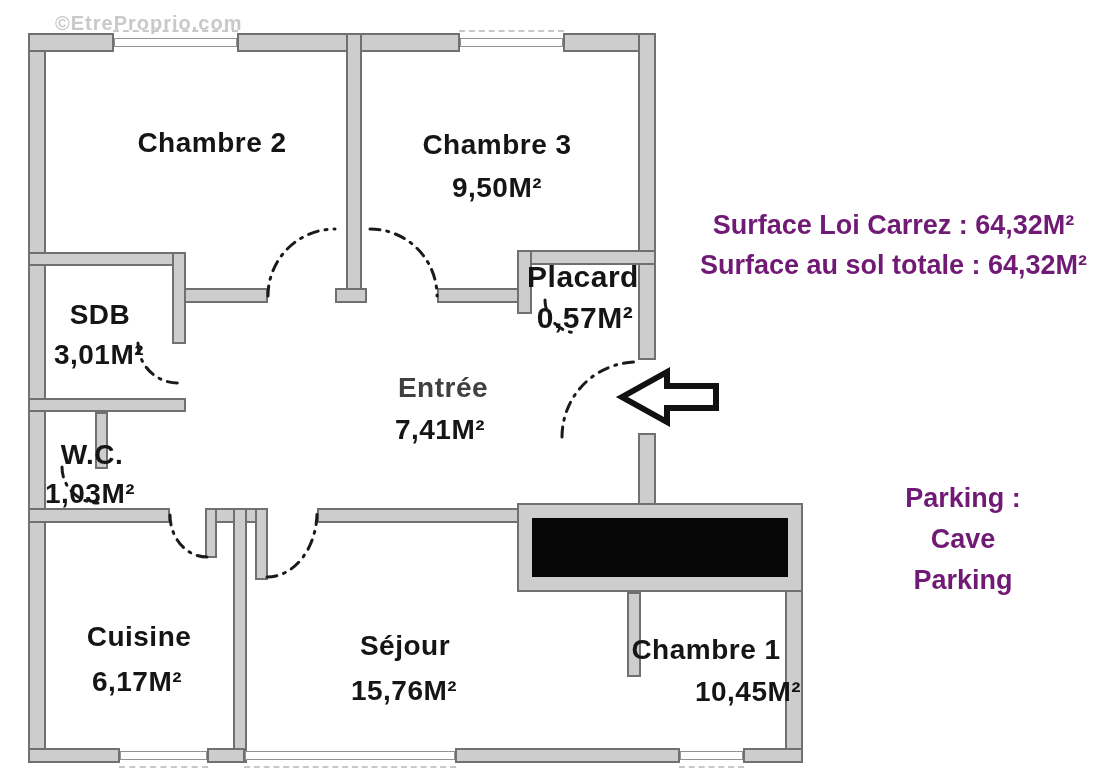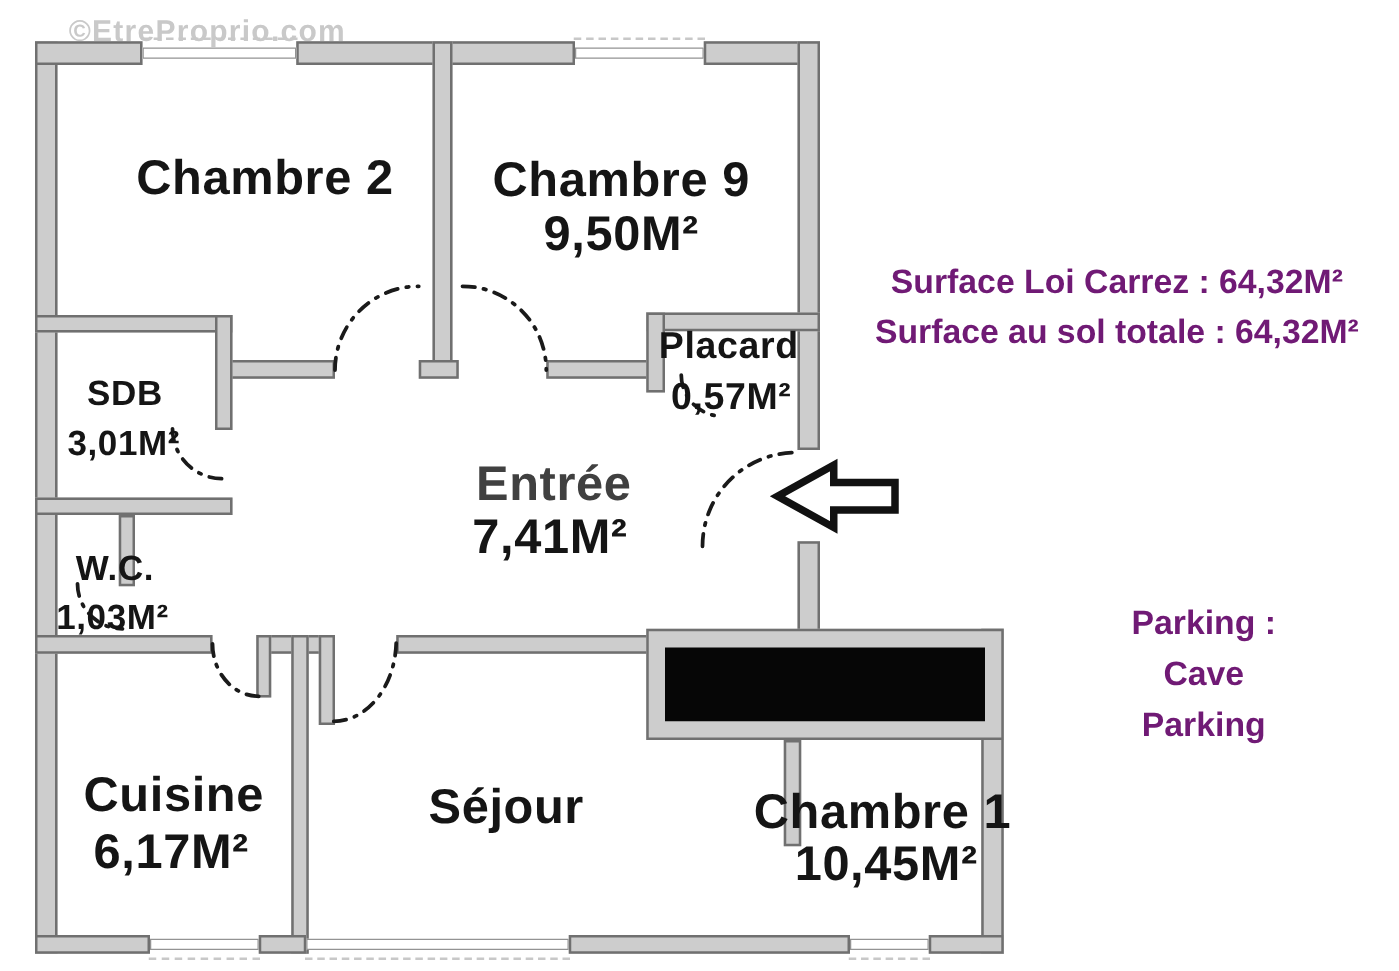--- a/index.html
+++ b/index.html
@@ -5,29 +5,29 @@
   html,body { margin:0; padding:0; background:#ffffff; }
   .canvas {
     position:relative; width:1119px; height:777px; background:#ffffff;
     font-family:"Liberation Sans","DejaVu Sans",sans-serif; overflow:hidden;
   }
   .wall { position:absolute; background:#cdcdcd; border:2px solid #707070; box-sizing:border-box; }
   .blackfill { position:absolute; background:#060606; }
   .win { position:absolute; background:#ffffff; border:1px solid #939393; box-sizing:border-box; height:9px; }
   .win.wtop::after  { content:""; position:absolute; left:-2px; right:-2px; top:-9px;  border-top:2px dashed #c8c8c8; }
   .win.wbot::after  { content:""; position:absolute; left:-2px; right:-2px; bottom:-9px; border-top:2px dashed #c8c8c8; }
-  .lbl { position:absolute; transform:translate(-50%,-50%); font-weight:600; font-size:39px;
+  .lbl { position:absolute; transform:translate(-50%,-50%); font-weight:600; font-size:28px;
          color:#151515; white-space:nowrap; letter-spacing:0.5px; }
   .lbl.small { font-size:30px; }
   .lbl.mid   { font-size:28px; }
   .lbl.gray  { color:#404040; }
   .sideblock { position:absolute; text-align:center; font-weight:700; color:#701a75; }
   .summary   { left:668px; top:205px; width:451px; font-size:27px; line-height:40px; }
   .annexes   { left:880px; top:478px; width:166px; font-size:27px; line-height:41px; }
-  .watermark { position:absolute; left:55px; top:12px; font-size:24px; font-weight:700;
+  .watermark { position:absolute; left:55px; top:12px; font-size:20px; font-weight:700;
                color:#c9c9c9; letter-spacing:1px; }
   svg.overlay { position:absolute; left:0; top:0; pointer-events:none; }
 </style>
 </head>
 <body>
 
 <div class="canvas">
 
   <div class="watermark">©EtreProprio.com</div>
 
@@ -85,42 +85,43 @@
       <path d="M 267 577 A 50 65 0 0 0 317 512"></path>
     </g>
   </svg>
 
   <svg class="overlay" width="1119" height="777" viewBox="0 0 1119 777">
     <polygon points="622,397 667,372 667,386 716,386 716,408 667,408 667,422" fill="#ffffff" stroke="#111111" stroke-width="6" stroke-linejoin="miter"></polygon>
   </svg>
 
   <div class="lbl" style="left:212px;top:143px">Chambre 2</div>
 
-  <div class="lbl" style="left:497px;top:145px">Chambre 9</div>
+  <div class="lbl" style="left:497px;top:145px">Chambre 3</div>
   <div class="lbl" style="left:497px;top:188px">9,50M²</div>
 
   <div class="lbl small" style="left:583px;top:277px">Placard</div>
   <div class="lbl small" style="left:585px;top:318px">0,57M²</div>
 
   <div class="lbl mid" style="left:100px;top:315px">SDB</div>
   <div class="lbl mid" style="left:99px;top:355px">3,01M²</div>
 
   <div class="lbl gray" style="left:443px;top:388px">Entrée</div>
   <div class="lbl" style="left:440px;top:430px">7,41M²</div>
 
   <div class="lbl mid" style="left:92px;top:455px">W.C.</div>
   <div class="lbl mid" style="left:90px;top:494px">1,03M²</div>
 
   <div class="lbl" style="left:139px;top:637px">Cuisine</div>
   <div class="lbl" style="left:137px;top:682px">6,17M²</div>
 
   <div class="lbl" style="left:405px;top:646px">Séjour</div>
+  <div class="lbl" style="left:404px;top:691px">15,76M²</div>
 
   <div class="lbl" style="left:706px;top:650px">Chambre 1</div>
-  <div class="lbl" style="left:709px;top:692px">10,45M²</div>
+  <div class="lbl" style="left:748px;top:692px">10,45M²</div>
 
   <div class="sideblock summary">
     <div>Surface Loi Carrez : 64,32M²</div>
     <div>Surface au sol totale : 64,32M²</div>
   </div>
 
   <div class="sideblock annexes">
     <div>Parking :</div>
     <div>Cave</div>
     <div>Parking</div>

